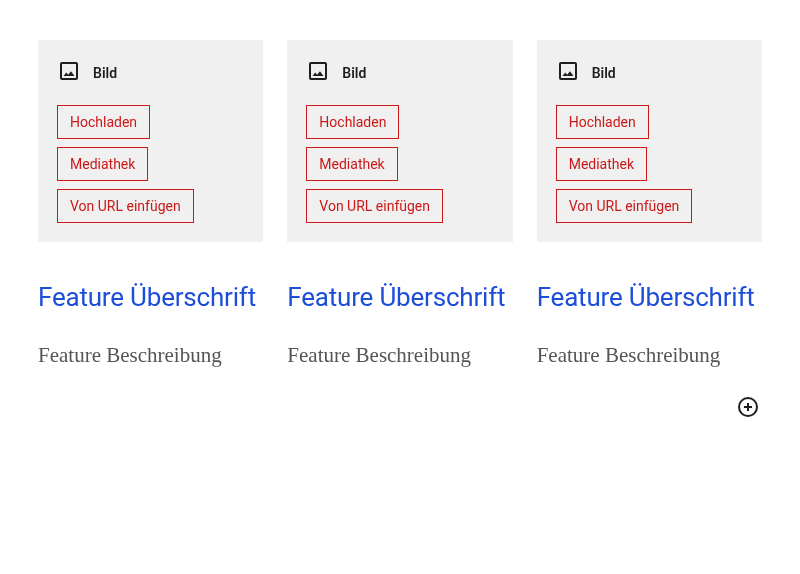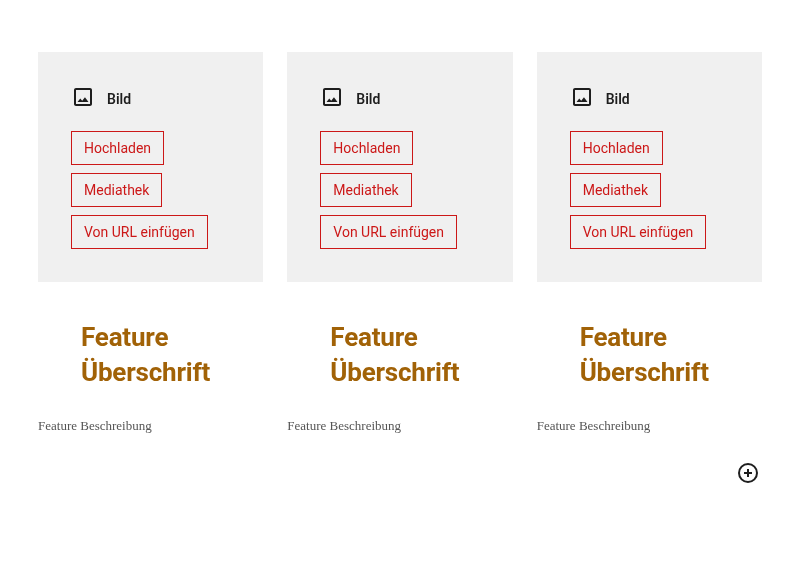--- a/index.html
+++ b/index.html
@@ -12,23 +12,22 @@
     .columns {
       display: flex;
       gap: 24px;
     }
     .column {
       flex: 1;
       min-width: 0;
     }
     .image-placeholder {
       background: #f0f0f0;
-      padding: 33px;
+      padding: 19px;
       margin-bottom: 38px;
-      margin-top: 12px;
     }
     .placeholder-header {
       display: flex;
       align-items: center;
       gap: 12px;
       margin-bottom: 18px;
     }
     .placeholder-header svg {
       width: 24px;
       height: 24px;
@@ -50,29 +49,28 @@
       background: transparent;
       color: #cc1818;
       font-size: 14px;
       padding: 8px 12px;
       cursor: pointer;
       font-family: inherit;
       white-space: nowrap;
     }
     .feature-heading {
       font-size: 26px;
-      font-weight: 700;
-      color: #a16207;
+      font-weight: 400;
+      color: #1d4ed8;
       line-height: 1.35;
       margin-bottom: 28px;
       letter-spacing: -0.2px;
-      margin-left: 43px;
     }
     .feature-description {
-      font-size: 13px;
+      font-size: 21px;
       color: #555555;
       font-family: Georgia, 'Times New Roman', serif;
     }
     .add-button-wrap {
       display: flex;
       justify-content: flex-end;
       margin-top: 28px;
       padding-right: 2px;
     }
     .add-button {

